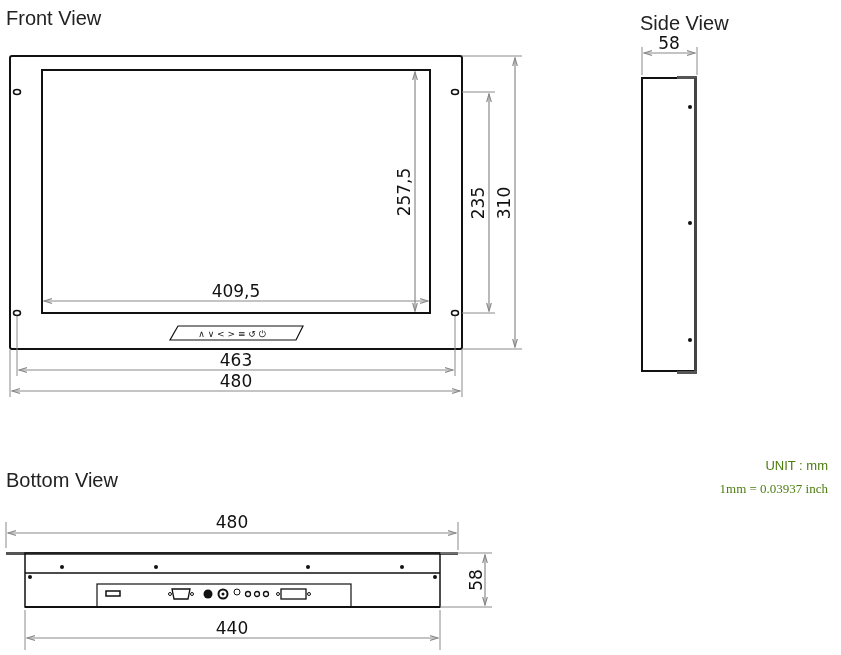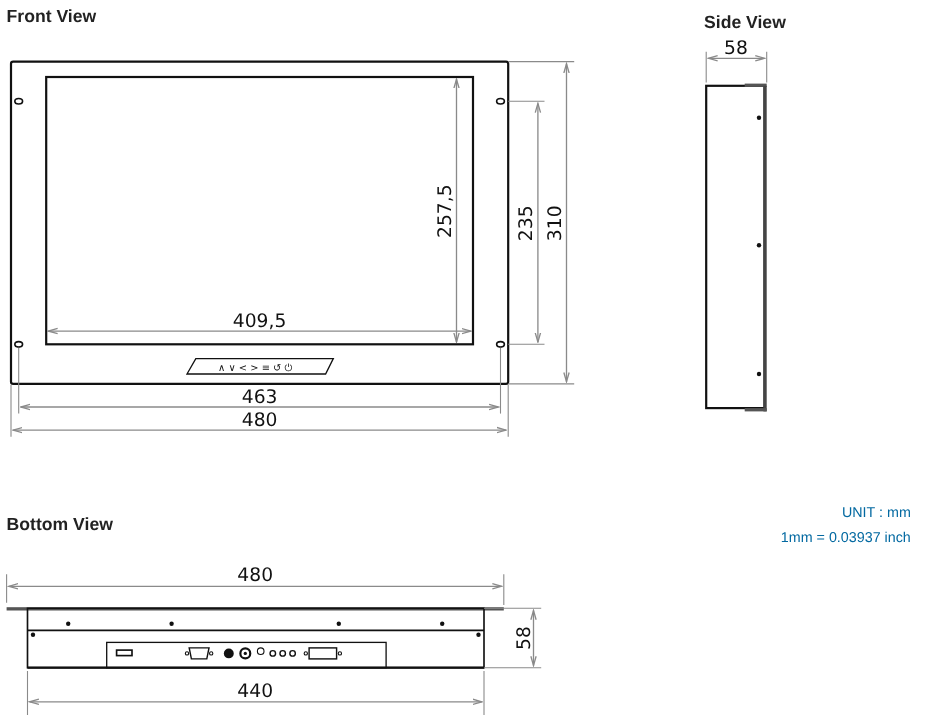--- a/index.html
+++ b/index.html
@@ -1,29 +1,29 @@
 <!DOCTYPE html>
 <html><head>
 <meta charset="utf-8">
 <style>
   html,body{margin:0;padding:0;background:#fff;}
   body{width:841px;height:655px;position:relative;overflow:hidden;font-family:"Liberation Sans",sans-serif;}
-  .title{position:absolute;font-weight:bold;font-size:16px;color:#222;}
-  .unit{position:absolute;right:13px;text-align:right;font-size:13px;color:#0369a1;}
+  .title{position:absolute;font-weight:normal;font-size:20px;color:#222;}
+  .unit{position:absolute;right:13px;text-align:right;font-size:13px;color:#4d7c0f;}
   svg{position:absolute;left:0;top:0;}
   .dimtxt{font-family:"DejaVu Sans",sans-serif;font-size:17px;fill:#111;}
 </style>
 </head>
 <body>
 
 <div class="title" style="left:6px;top:7px;">Front View</div>
 <div class="title" style="left:640px;top:12px;">Side View</div>
 <div class="title" style="left:6px;top:469px;text-align:center;">Bottom View</div>
 <div class="unit" style="top:458px;">UNIT : mm</div>
-<div class="unit" style="top:481px;">1mm = 0.03937 inch</div>
+<div class="unit" style="top:481px;font-family:Liberation Serif, serif;">1mm = 0.03937 inch</div>
 
 <svg width="841" height="655" viewBox="0 0 841 655">
   <defs>
     <marker id="ar" markerWidth="8" markerHeight="6" refX="7" refY="3" orient="auto-start-reverse">
       <path d="M0,1 L7,3 L0,5" fill="none" stroke="#8a8a8a" stroke-width="1"></path>
     </marker>
   </defs>
 
   <g>
     <rect x="10" y="56" width="452" height="293" fill="none" stroke="#111" stroke-width="2" rx="2"></rect>

